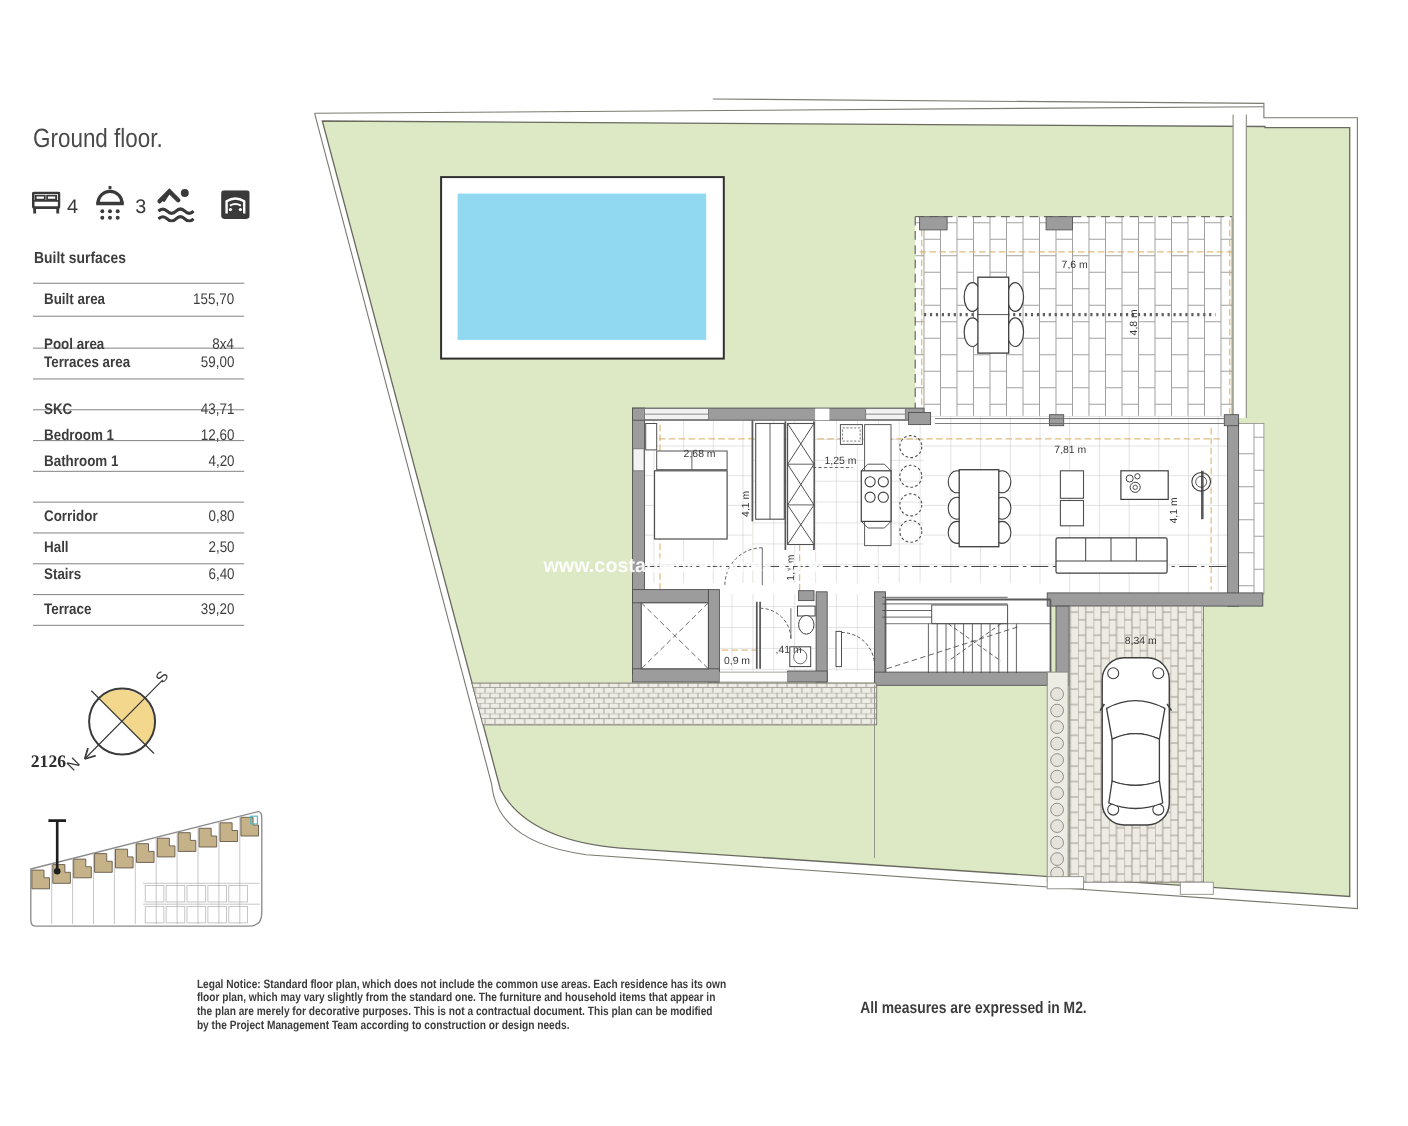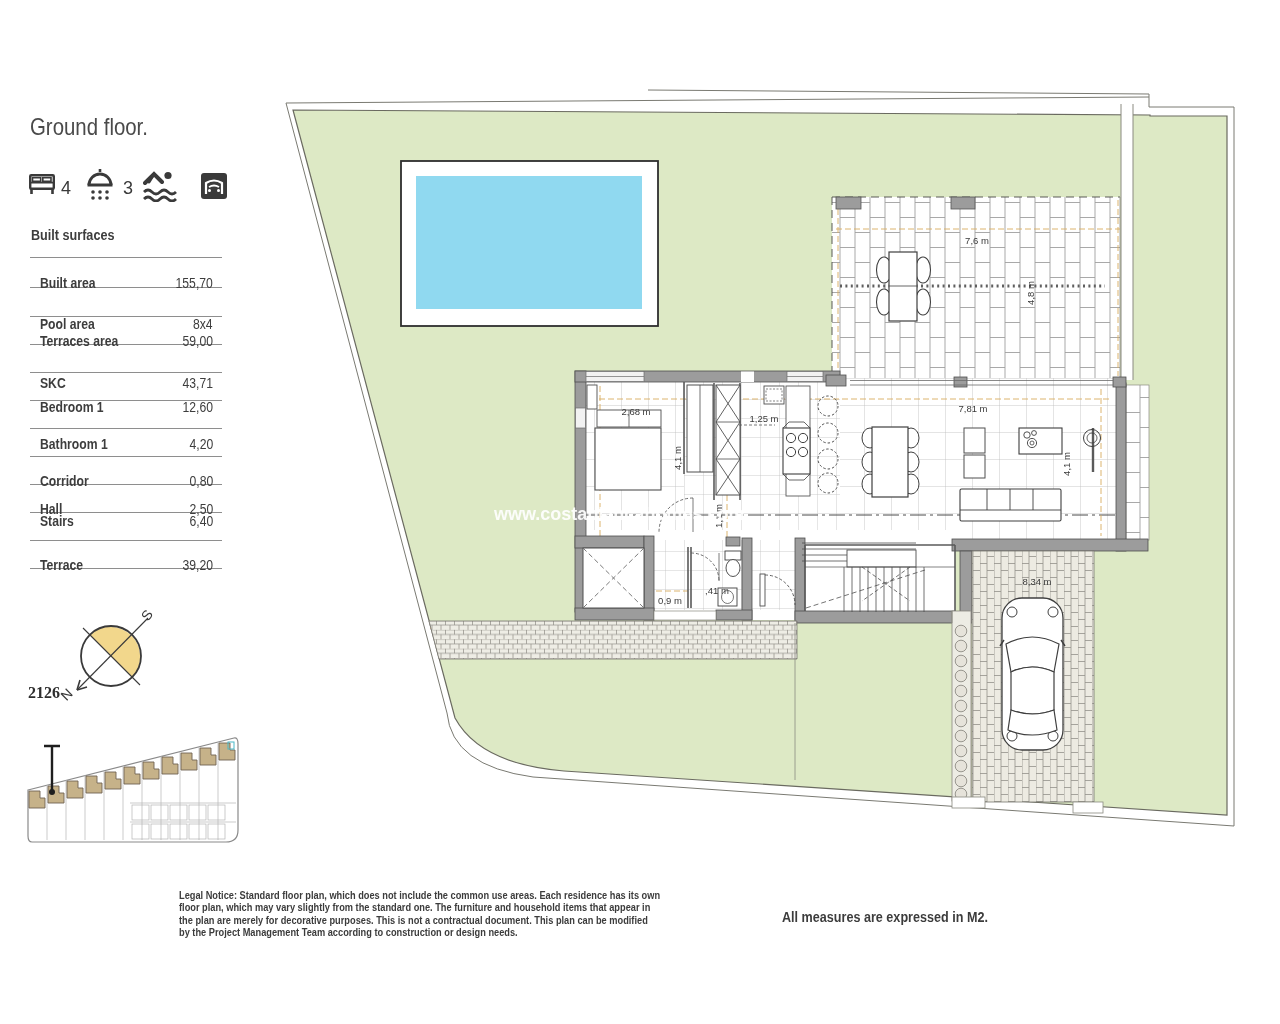--- a/index.html
+++ b/index.html
@@ -1,21 +1,21 @@
 <!DOCTYPE html>
 <html><head>
 <meta charset="utf-8">
 <style>
   html,body{margin:0;padding:0;width:1280px;height:1024px;background:#fff;
     font-family:"Liberation Sans",sans-serif;overflow:hidden;}
   .abs{position:absolute;}
   #page{position:relative;width:1280px;height:1024px;}
   .lbl{color:#3d3d3d;}
   .tl{position:absolute;left:0;width:192px;border-top:1px solid #8e8e8e;}
-  .trow{position:absolute;left:0;width:192px;height:22px;margin-top:12px;}
+  .trow{position:absolute;left:0;width:192px;height:22px;}
   .tn{position:absolute;left:10px;font-weight:bold;transform:scaleX(0.87);transform-origin:0 50%;white-space:nowrap;}
   .tv{position:absolute;right:9px;text-align:right;transform:scaleX(0.87);transform-origin:100% 50%;white-space:nowrap;}
 </style>
 </head>
 <body>
 <div id="page">
 
 <svg class="abs" style="left:0;top:0" width="1280" height="1024" viewBox="0 0 1280 1024">
 <defs>
 
@@ -389,36 +389,36 @@
   <div class="trow" style="top:363px">
         <span class="tn">SKC</span>
         <span class="tv">43,71</span>
       </div>
 
   <div class="trow" style="top:387px">
         <span class="tn">Bedroom 1</span>
         <span class="tv">12,60</span>
       </div>
 
-  <div class="trow" style="top:424px">
+  <div class="trow" style="top:411px">
         <span class="tn">Bathroom 1</span>
         <span class="tv">4,20</span>
       </div>
 
   <div class="trow" style="top:461px">
         <span class="tn">Corridor</span>
         <span class="tv">0,80</span>
       </div>
 
   <div class="trow" style="top:489px">
         <span class="tn">Hall</span>
         <span class="tv">2,50</span>
       </div>
 
-  <div class="trow" style="top:501px">
+  <div class="trow" style="top:513px">
         <span class="tn">Stairs</span>
         <span class="tv">6,40</span>
       </div>
 
   <div class="trow" style="top:545px">
         <span class="tn">Terrace</span>
         <span class="tv">39,20</span>
       </div>
 </div>
 

